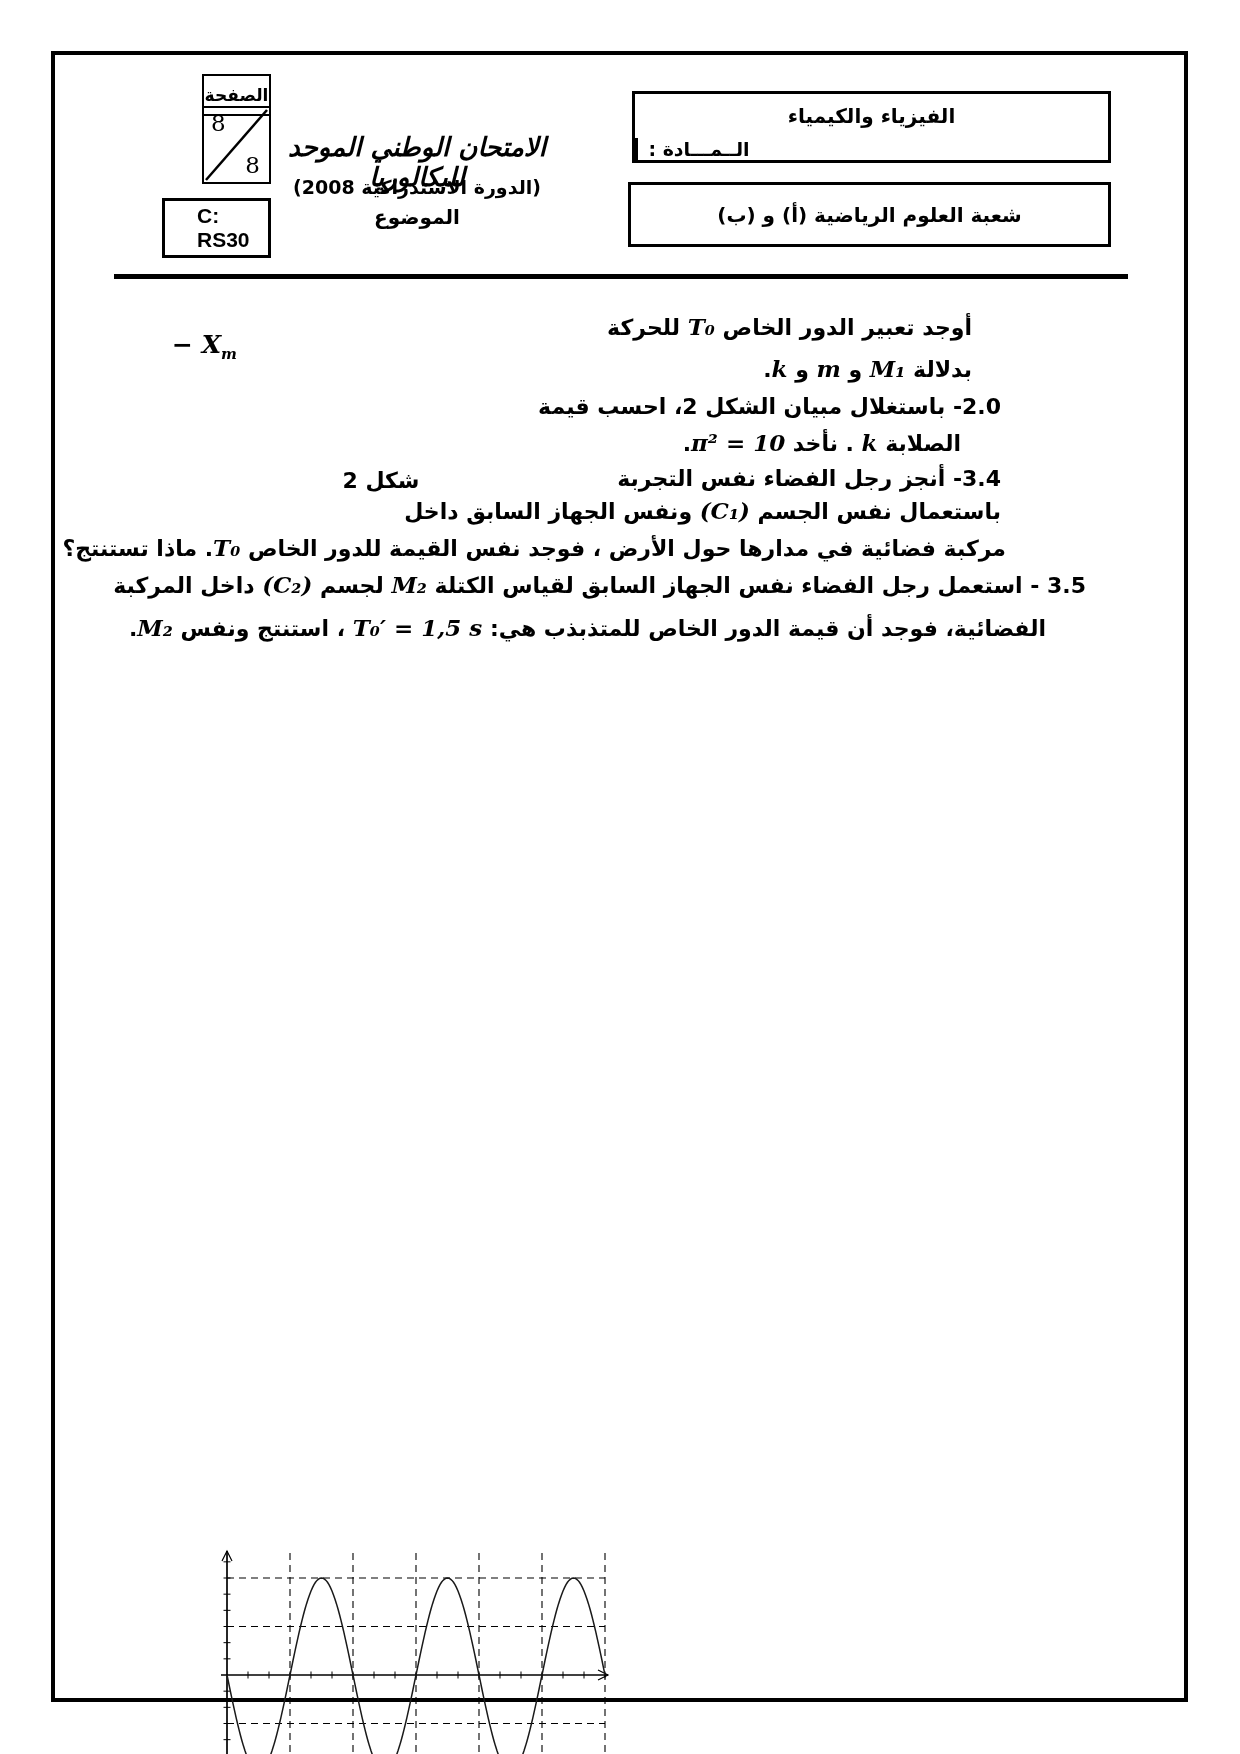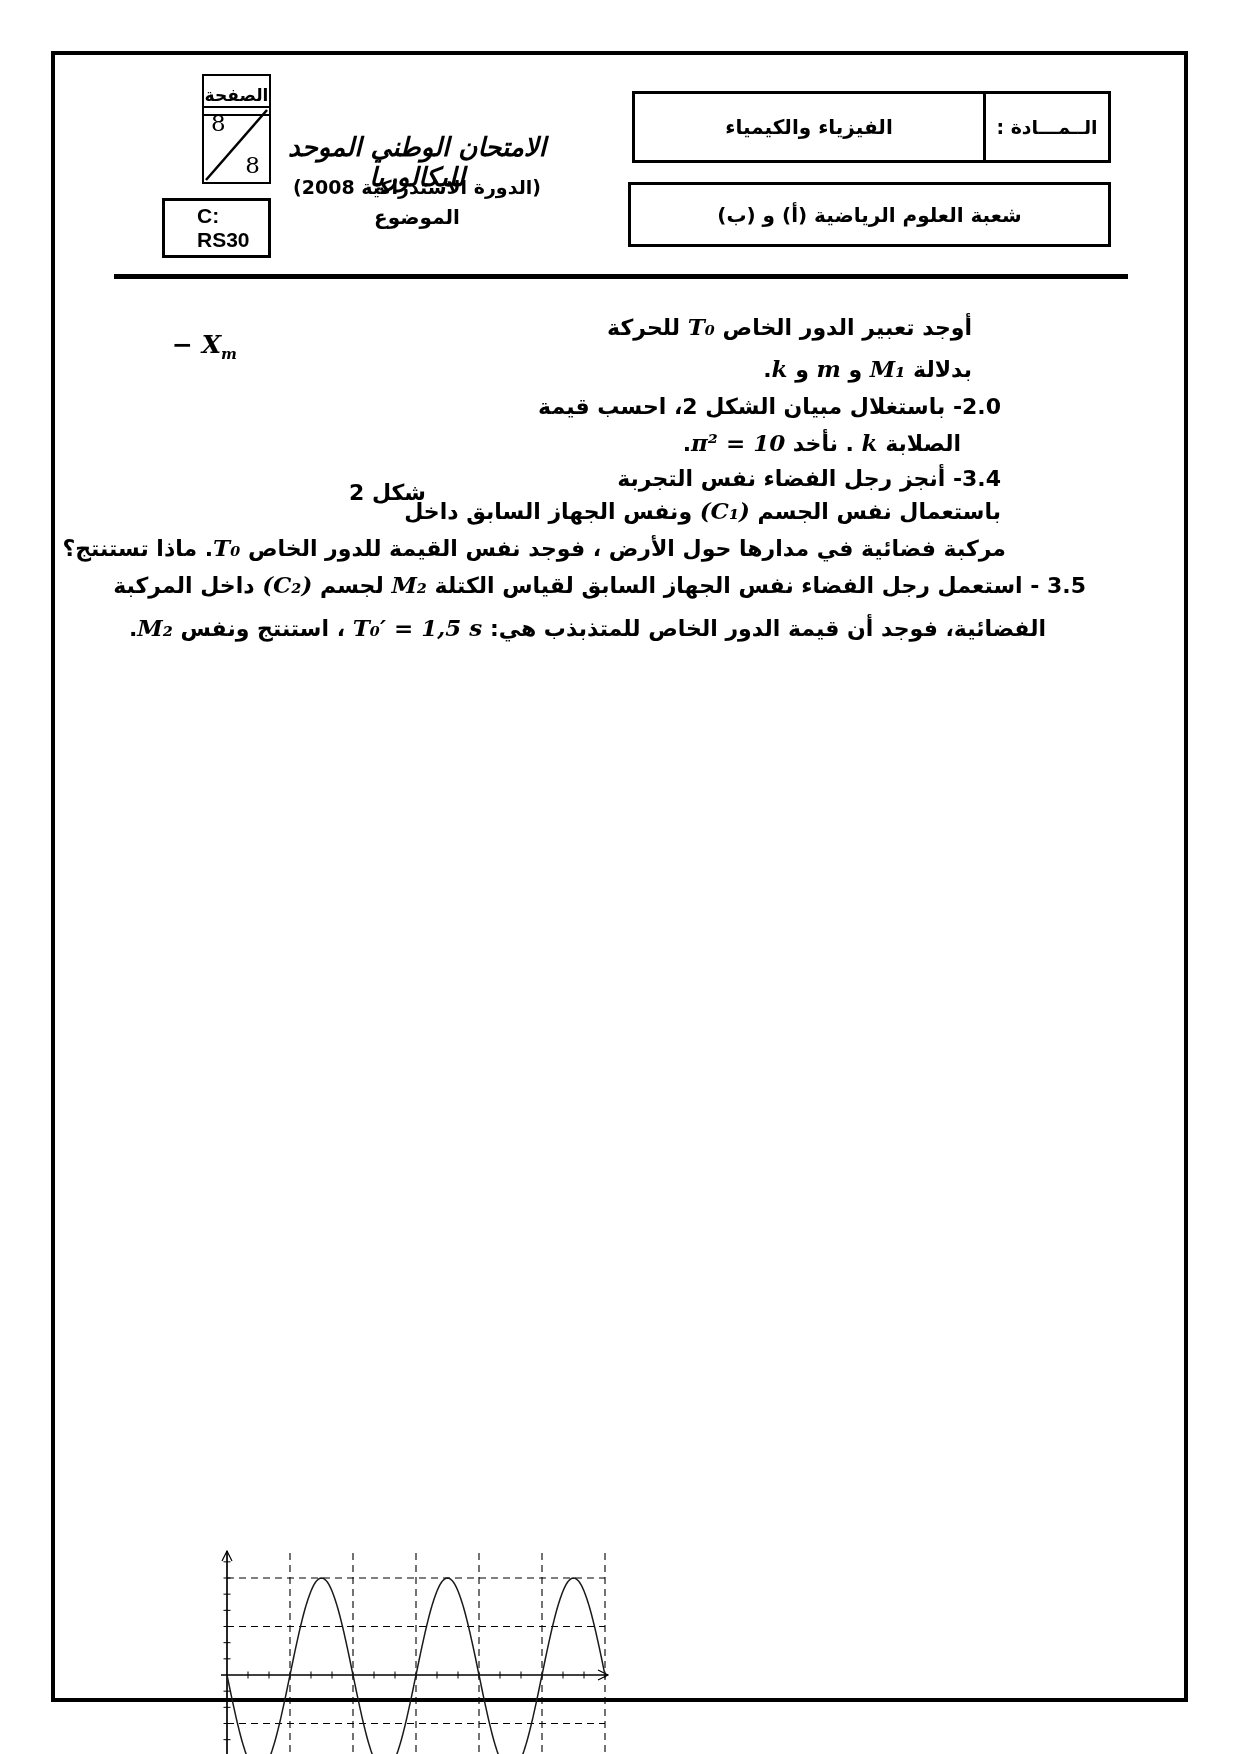--- a/index.html
+++ b/index.html
@@ -17,36 +17,36 @@
   .frac-top{position:absolute;left:7px;top:2px;font-family:"DejaVu Serif","Liberation Serif",serif;font-size:23px;}
   .frac-bot{position:absolute;right:9px;bottom:4px;font-family:"DejaVu Serif","Liberation Serif",serif;font-size:23px;}
   .codebox{left:162px;top:198px;width:109px;height:60px;border:3px solid #000;box-sizing:border-box;
     display:flex;align-items:center;justify-content:flex-end;
     font-family:"Liberation Sans","DejaVu Sans",sans-serif;font-size:21px;font-weight:bold;padding-left:32px;}
   
   .title1{left:237px;top:132px;width:360px;text-align:center;font-size:26px;font-weight:bold;font-style:italic;}
   .title2{left:237px;top:176px;width:360px;text-align:center;font-size:19px;font-weight:bold;}
   .title3{left:237px;top:205px;width:360px;text-align:center;font-size:20px;font-weight:bold;}
   
-  .hbox{border:3px solid #000;box-sizing:border-box;display:flex;flex-direction:row;}
+  .hbox{border:3px solid #000;box-sizing:border-box;display:flex;flex-direction:column;}
   .hbox .cell-value{flex:1;display:flex;align-items:center;justify-content:center;
     font-size:20px;font-weight:bold;}
   .hbox .cell-label{width:125px;border-left:3px solid #000;box-sizing:border-box;display:flex;align-items:center;
     justify-content:center;font-size:19px;font-weight:bold;white-space:nowrap;}
   .subject-box{left:632px;top:91px;width:479px;height:72px;}
   .branch-box{left:628px;top:182px;width:483px;height:65px;}
   .header-rule{left:114px;top:274px;width:1014px;height:5px;background:#000;}
   
   .bline{position:absolute;direction:rtl;text-align:right;white-space:nowrap;
     font-size:22px;line-height:34px;font-weight:bold;}
   .seg-ar{font-family:"DejaVu Sans",sans-serif;}
   .seg-num{font-family:"DejaVu Sans",sans-serif;unicode-bidi:isolate;}
   .seg-math{font-family:"DejaVu Serif","Liberation Serif",serif;font-style:italic;font-size:23px;unicode-bidi:isolate;}
-  .fig-caption{left:336px;top:468px;width:90px;direction:rtl;
-    font-size:22px;font-weight:bold;margin-top:12px;}
+  .fig-caption{left:336px;top:468px;width:90px;text-align:center;direction:rtl;
+    font-size:22px;font-weight:bold;}
   .negxm{left:172px;top:330px;font-family:"DejaVu Serif","Liberation Serif",serif;
     font-style:italic;font-weight:bold;font-size:25px;direction:ltr;}
   .negxm sub{font-size:15px;}
   .graph-svg{left:200px;top:1540px;}
 </style>
 </head>
 <body>
 
 <div class="abs page-frame"></div>
 

